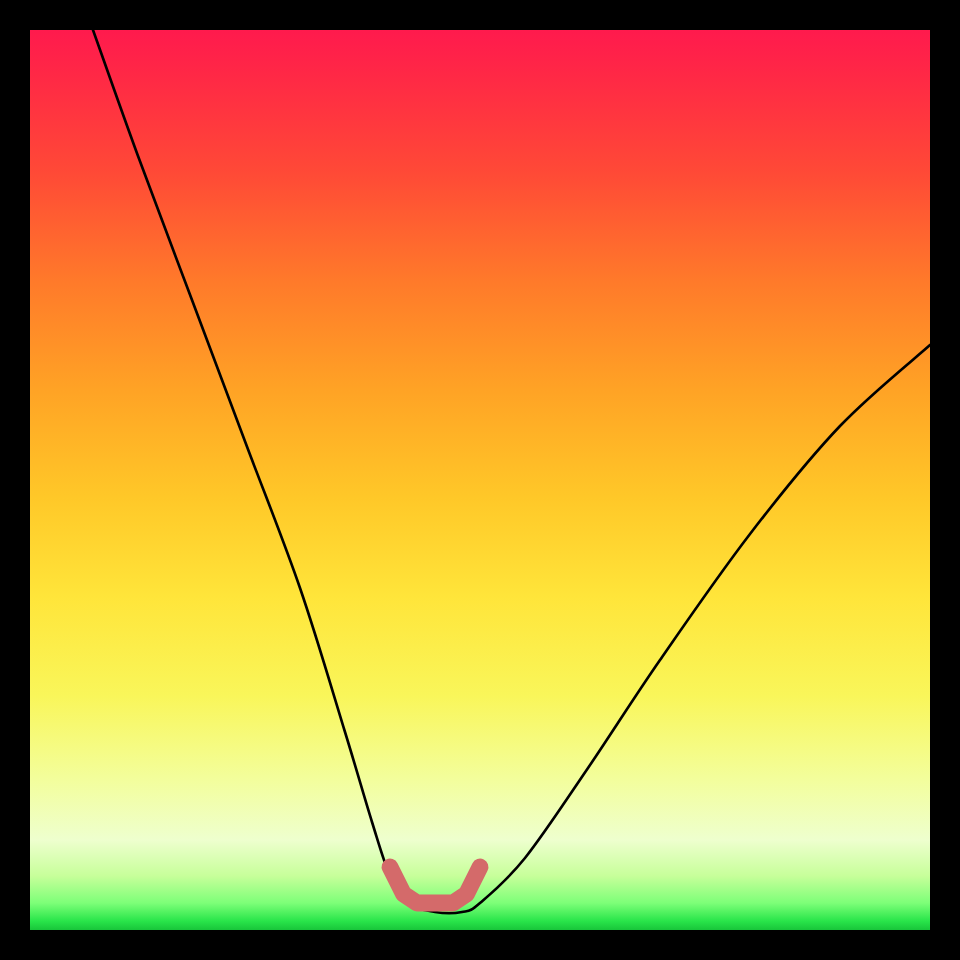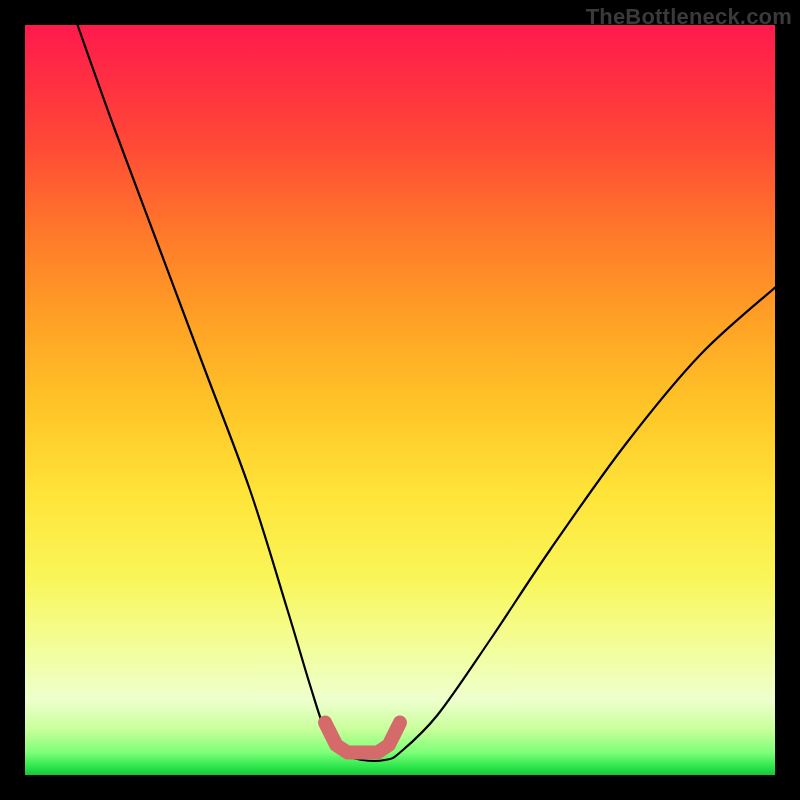--- a/index.html
+++ b/index.html
@@ -72,14 +72,13 @@
 
   <div class="plot-area">
     <div class="gradient-bg"></div>
 
     <svg class="curves" viewBox="0 0 750 750" preserveAspectRatio="none">
       <path id="curve-path" fill="none" stroke="#000" stroke-width="2.2" stroke-linecap="round" stroke-linejoin="round" d="M 52.50000000000001 0 C 58.75000000000001 17.5, 76.25 67.5, 90 105 C 103.75 142.5, 120 185, 135 225 C 150 265, 165 305, 180 345 C 195 385, 211.25 425, 225 465 C 238.75 505, 252.5 552.5, 262.5 585 C 272.5 617.5, 278.75 640, 285 660 C 291.25 680, 295 693.75, 300 705 C 305 716.25, 308.75 722.5, 315 727.5 C 321.25 732.5, 330 733.75, 337.5 735 C 345 736.25, 353.75 736.25, 360 735 C 366.25 733.75, 366.25 735, 375 727.5 C 383.75 720, 397.50000000000006 708.75, 412.50000000000006 690 C 427.50000000000006 671.25, 446.25 642.5, 465 615 C 483.75 587.5, 502.5 557.5, 525 525 C 547.5 492.5, 575 452.5, 600 420 C 625 387.5, 650 356.24999999999994, 675 329.99999999999994 C 700 303.74999999999994, 737.5 273.75, 750 262.5"></path>
       <path id="highlight-path" fill="none" stroke="#d46a6a" stroke-width="14" stroke-linecap="round" stroke-linejoin="round" d="M 300 697.5 L 311.25 720 L 322.5 727.5 L 352.5 727.5 L 363.75 720 L 375 697.5"></path>
     </svg>
   </div>
 
-  <div class="watermark">TheBottleneck.com</div>
 </div>
 
 </body></html>

